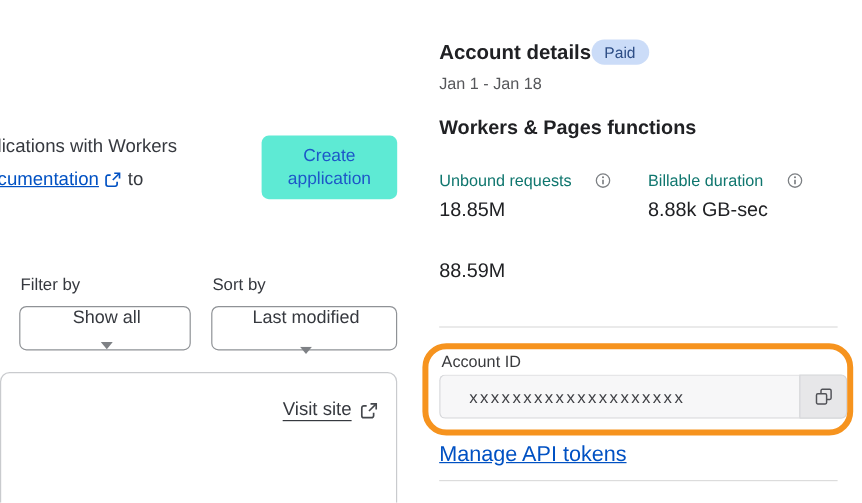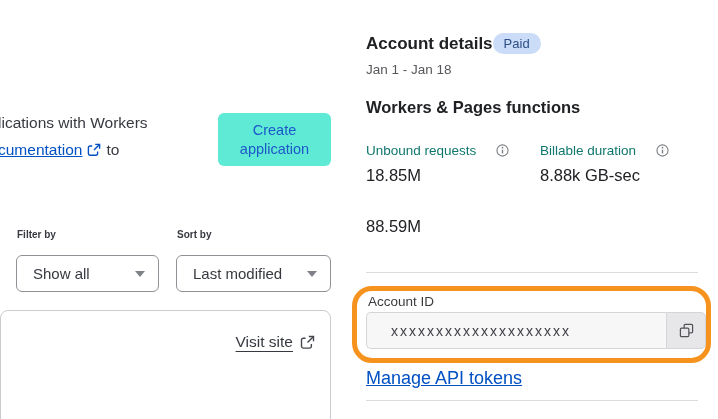--- a/index.html
+++ b/index.html
@@ -31,31 +31,31 @@
   .create-btn {
     position: absolute; left: 218px; top: 113px; width: 113px; height: 53px;
     background: #5eead4; border: none; border-radius: 6px;
     color: #1d57c8; font-size: 14.5px; line-height: 19px;
     font-family: inherit; cursor: pointer;
     display: flex; flex-direction: column; align-items: center; justify-content: center;
   }
 
   .field-label {
     position: absolute; top: 229px;
-    font-size: 10px; color: #36393f; font-weight: bold;
+    font-size: 14px; color: #36393f;
   }
   .filter-label { left: 17px; }
   .sort-label  { left: 177px; }
 
   .dropdown {
     position: absolute; top: 255px; height: 37px;
     background: #ffffff; border: 1px solid #8f9296; border-radius: 6px;
     display: flex; align-items: center; justify-content: space-between;
     padding: 0 13px 0 16px; cursor: pointer;
-    font-size: 15px; color: #36393f;
+    font-size: 15px; color: #36393f; flex-direction: column;
   }
   .dropdown.filter { left: 16px;  width: 143px; }
   .dropdown.sort   { left: 176px; width: 155px; gap: 16px; }
 
   .sites-card {
     position: absolute; left: 0px; top: 310px; width: 331px; height: 120px;
     background: #ffffff; border: 1px solid #c9cbce; border-radius: 8px;
   }
   .visit-site {
     position: absolute; top: 333px; right: 403px;

